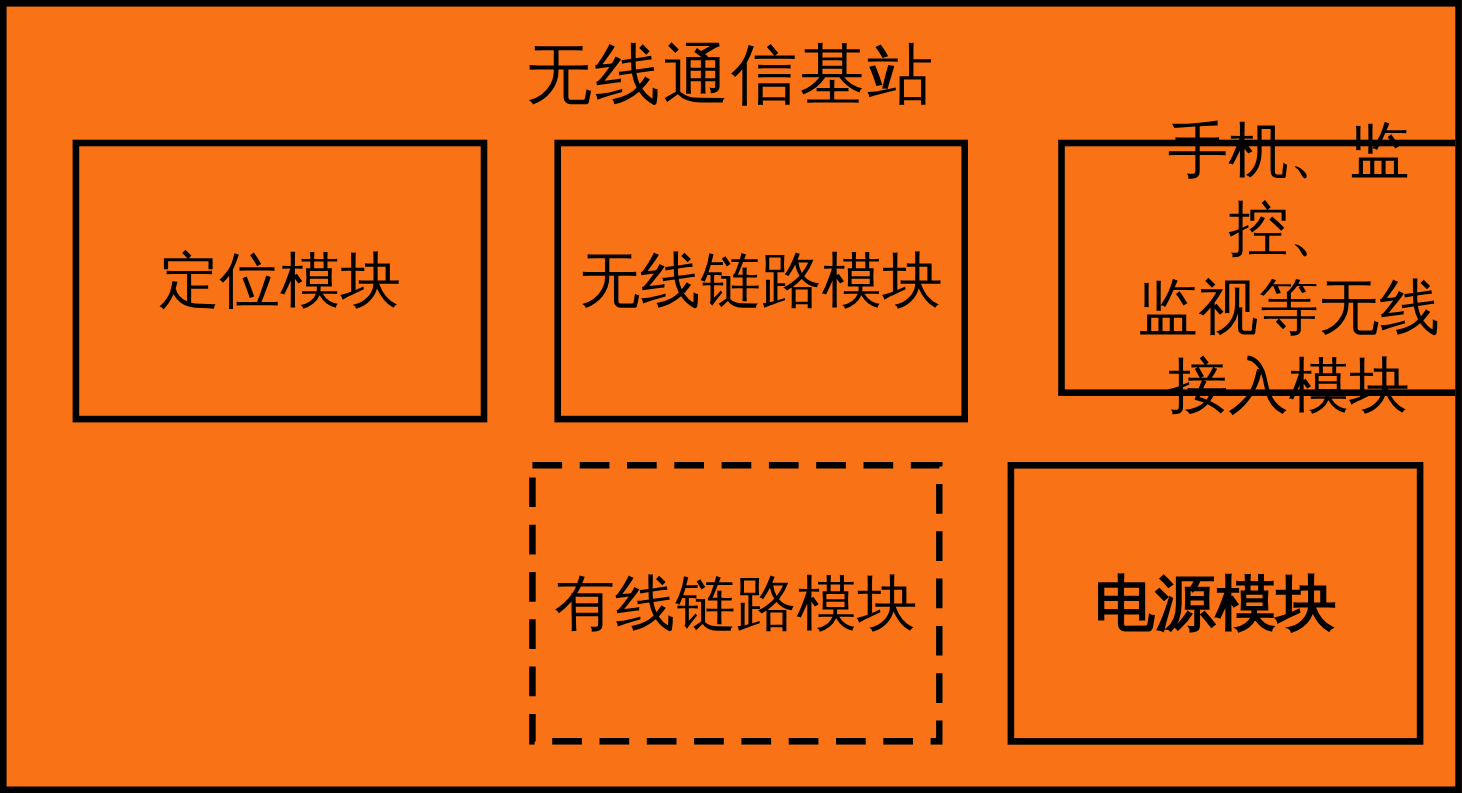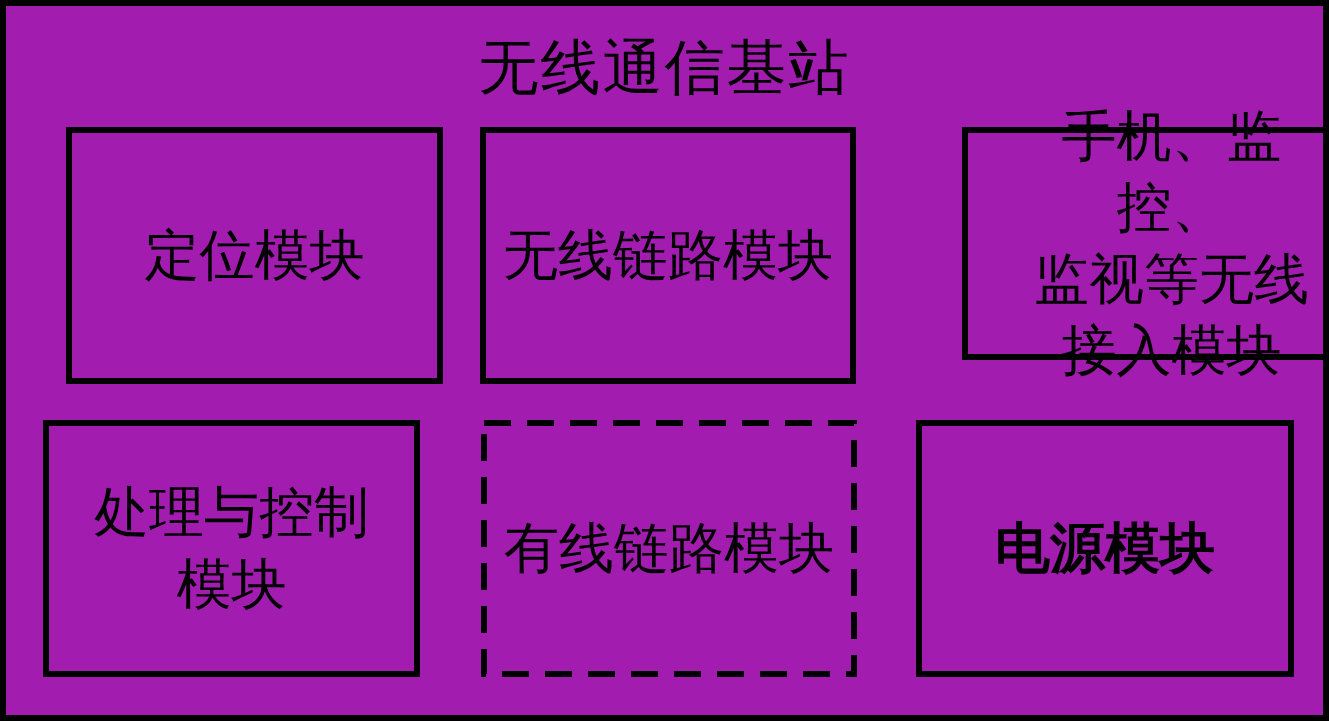--- a/index.html
+++ b/index.html
@@ -6,21 +6,21 @@
     margin: 0;
     padding: 0;
     background: #ffffff;
     font-family: "Liberation Serif", serif;
   }
   .canvas {
     position: relative;
     width: 1329px;
     height: 721px;
     box-sizing: border-box;
-    background: #a21caf;
+    background: #f97316;
     border: 6px solid #000000;
     overflow: hidden;
     color: #000000;
   }
   .diagram-title {
     position: absolute;
     top: 22px;
     left: 0;
     width: 100%;
     text-align: center;
@@ -39,21 +39,21 @@
     font-size: 55px;
     line-height: 1.3;
     color: #000000;
   }
   .module-box .module-label {
     white-space: pre-line;
     position: relative;
   }
   
   .pos-1 { left: 37px;  top: 121px; width: 377px; height: 257px; margin-left: 23px; }
-  .pos-2 { left: 474px; top: 121px; width: 376px; height: 257px; }
+  .pos-2 { left: 498px; top: 121px; width: 376px; height: 257px; }
   .pos-3 { left: 956px; top: 121px; width: 378px; height: 233px; padding-left: 41px; }
   
   .pos-4 { left: 37px;  top: 414px; width: 377px; height: 257px; }
   .pos-5 { left: 475px; top: 414px; width: 376px; height: 257px; border: none; }
   .pos-6 { left: 910px; top: 414px; width: 378px; height: 257px; font-weight: bold; }
   .dashed-border-svg {
     position: absolute;
     left: 0; top: 0;
     width: 100%;
     height: 100%;
@@ -74,24 +74,20 @@
   <div class="module-box pos-2">
     <span class="module-label">无线链路模块</span>
   </div>
 
   <div class="module-box pos-3">
     <span class="module-label">手机、监控、
 监视等无线
 接入模块</span>
   </div>
 
-  <div class="module-box pos-4">
-    <span class="module-label">处理与控制
-模块</span>
-  </div>
 
   <div class="module-box pos-5">
     <svg class="dashed-border-svg" viewBox="0 0 376 257" preserveAspectRatio="none" aria-hidden="true">
       <rect x="3" y="3" width="370" height="251" fill="none" stroke="#000000" stroke-width="6" stroke-dasharray="27 16"></rect>
     </svg>
     <span class="module-label">有线链路模块</span>
   </div>
 
   <div class="module-box pos-6">
     <span class="module-label">电源模块</span>

